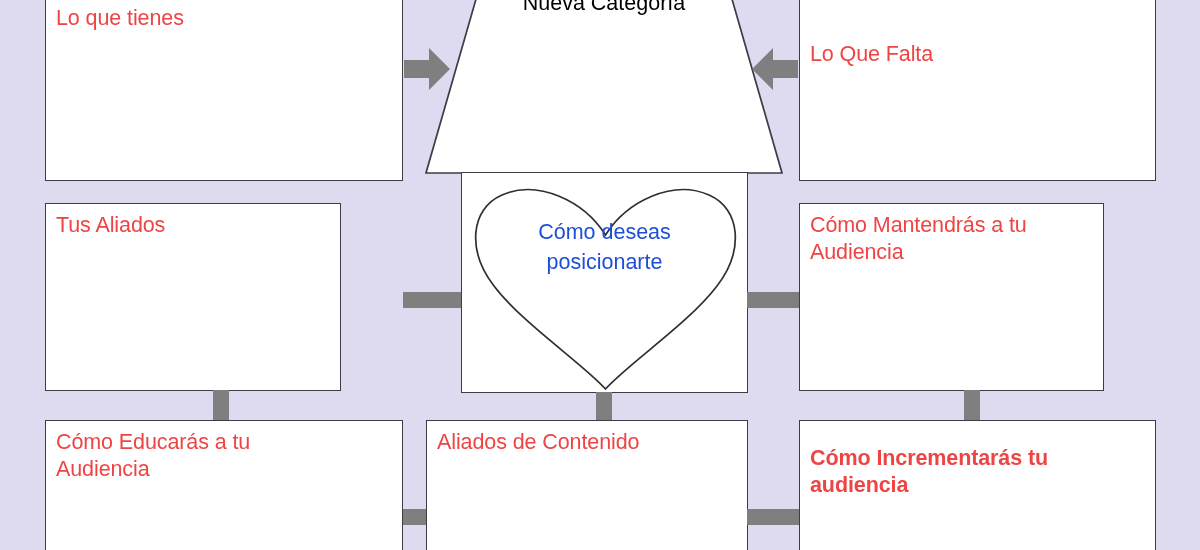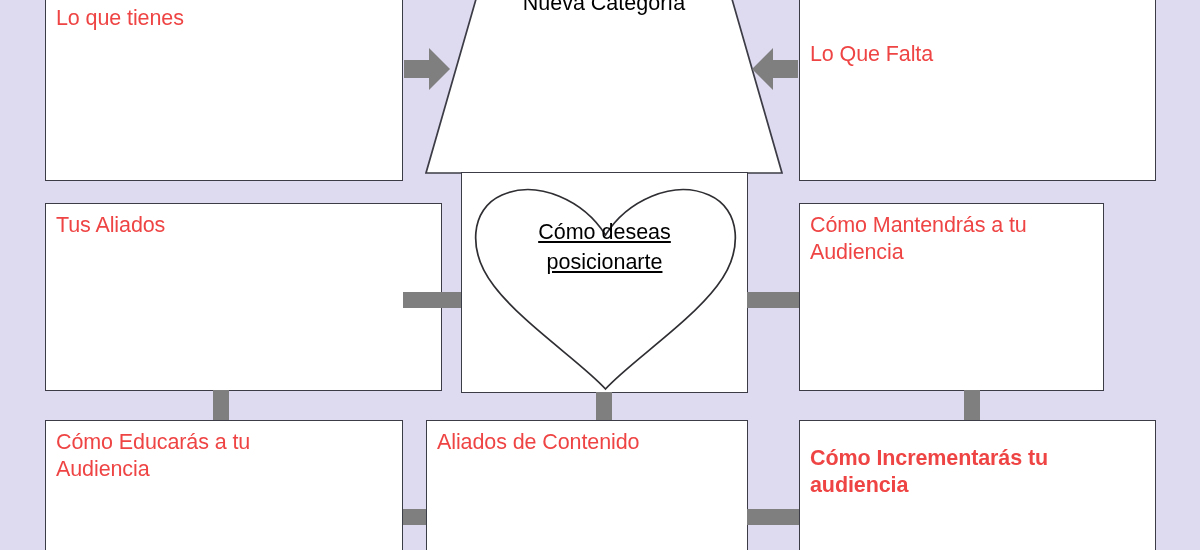--- a/index.html
+++ b/index.html
@@ -69,23 +69,22 @@
     left: 0;
     top: 0;
   }
   .heart-label {
     position: absolute;
     width: 100%;
     text-align: center;
     top: 44px;
     font-size: 21.5px;
     line-height: 30px;
-    color: #000000;
+    color: #1d4ed8;
     white-space: pre-line;
-    text-decoration: underline;
   }
 
   
   .conn-bar {
     position: absolute;
     background: #7f7f7f;
   }
   .conn-arrow {
     position: absolute;
   }
@@ -116,21 +115,21 @@
   <div class="conn-arrow" style="left:752px; top:48px;">
     <svg width="46" height="42" viewBox="0 0 46 42">
       <polygon points="46,12 21,12 21,0 0,21 21,42 21,30 46,30" fill="#7f7f7f"></polygon>
     </svg>
   </div>
 
   <div class="box" style="left:799px; top:-42px; width:357px; height:223px;">
     <div class="box-label" style="top:46px;margin-top:36px;">Lo Que Falta</div>
   </div>
 
-  <div class="box" style="left:45px; top:203px; width:397px; height:188px;">
+  <div class="box" style="left:45px; top:203px; width:296px; height:188px;">
     <div class="box-label" style="top:8px;">Tus Aliados</div>
   </div>
 
   <div class="conn-bar" style="left:403px; top:292px; width:60px; height:16px;"></div>
 
   <div class="heart-box" style="left:461px; top:172px; width:287px; height:221px;">
     <svg class="heart-svg" width="287" height="221" viewBox="0 0 287 221">
       <path d="M143.5 216 C 120 190, 60 150, 32 113
                C 5 78, 8 36, 40 22
                C 76 6, 122 28, 143.5 62

